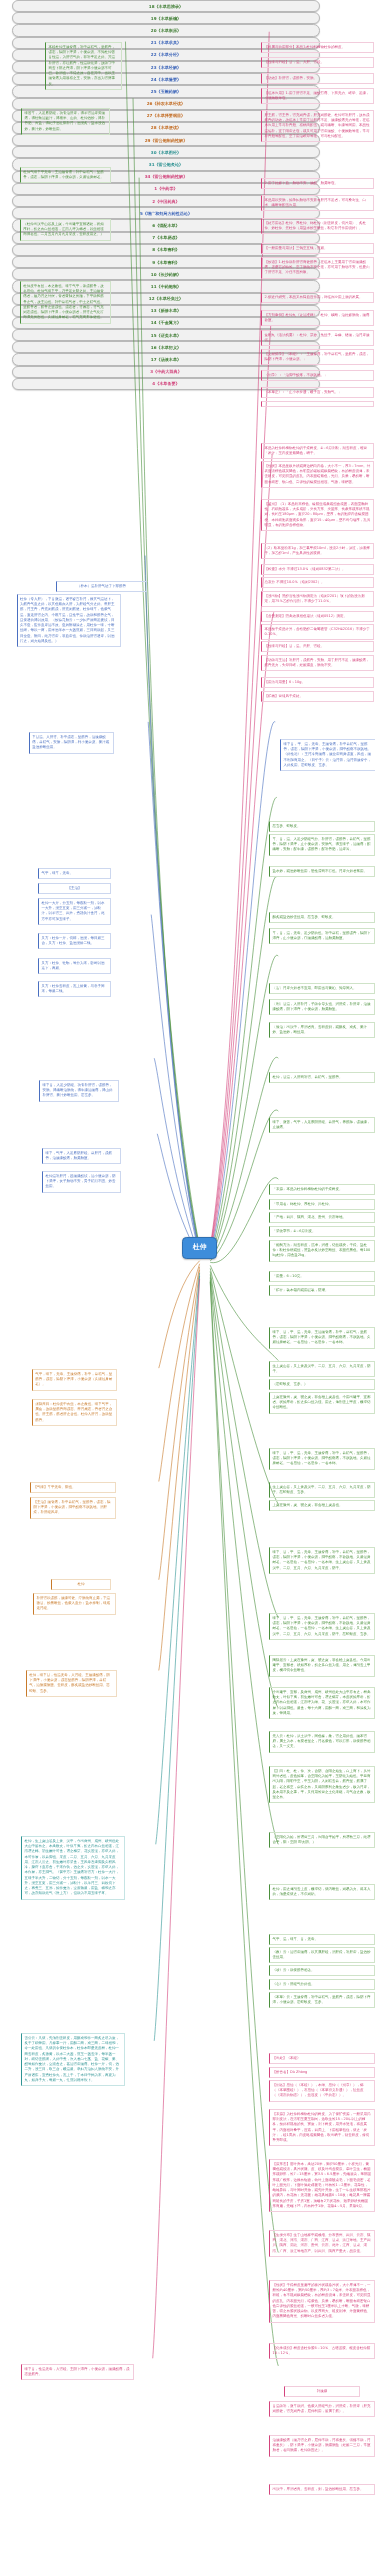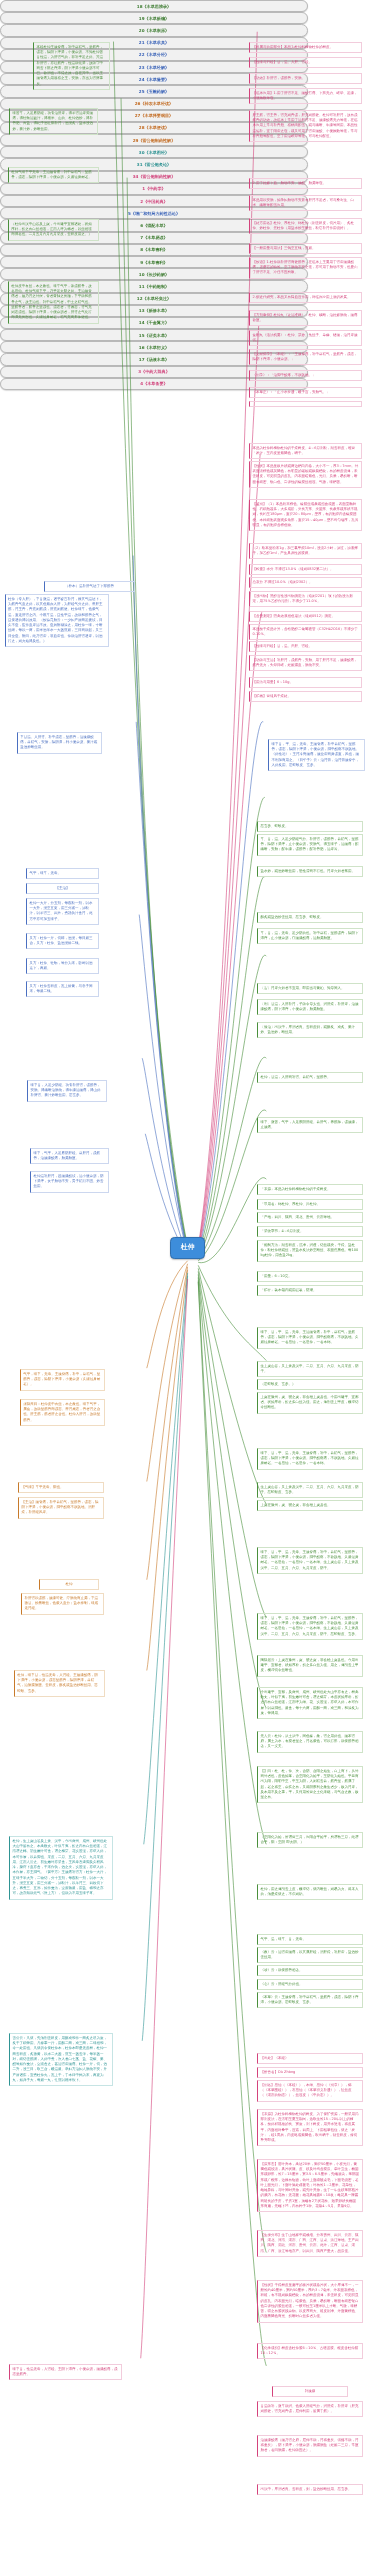--- a/index.html
+++ b/index.html
@@ -5,21 +5,21 @@
   * { box-sizing: border-box; }
   html, body { margin:0; padding:0; }
   body {
     width: 376px;
     height: 2576px;
     background: #ffffff;
     font-family: "DejaVu Sans", "Liberation Sans", sans-serif;
     position: relative;
     overflow: hidden;
   }
-  #canvas { position:absolute; left:0; top:0; width:308px; height:2576px; }
+  #canvas { position:absolute; left:12px; top:0; width:308px; height:2576px; }
   svg.edges { position:absolute; left:0; top:0; width:376px; height:2576px; pointer-events:none; }
 
   .node {
     position: absolute;
     border-radius: 5.3px;
     padding: 2.3px 5.3px;
     font-size: 3.9px;
     line-height: 1.45;
     letter-spacing: 0.1px;
     white-space: normal;

